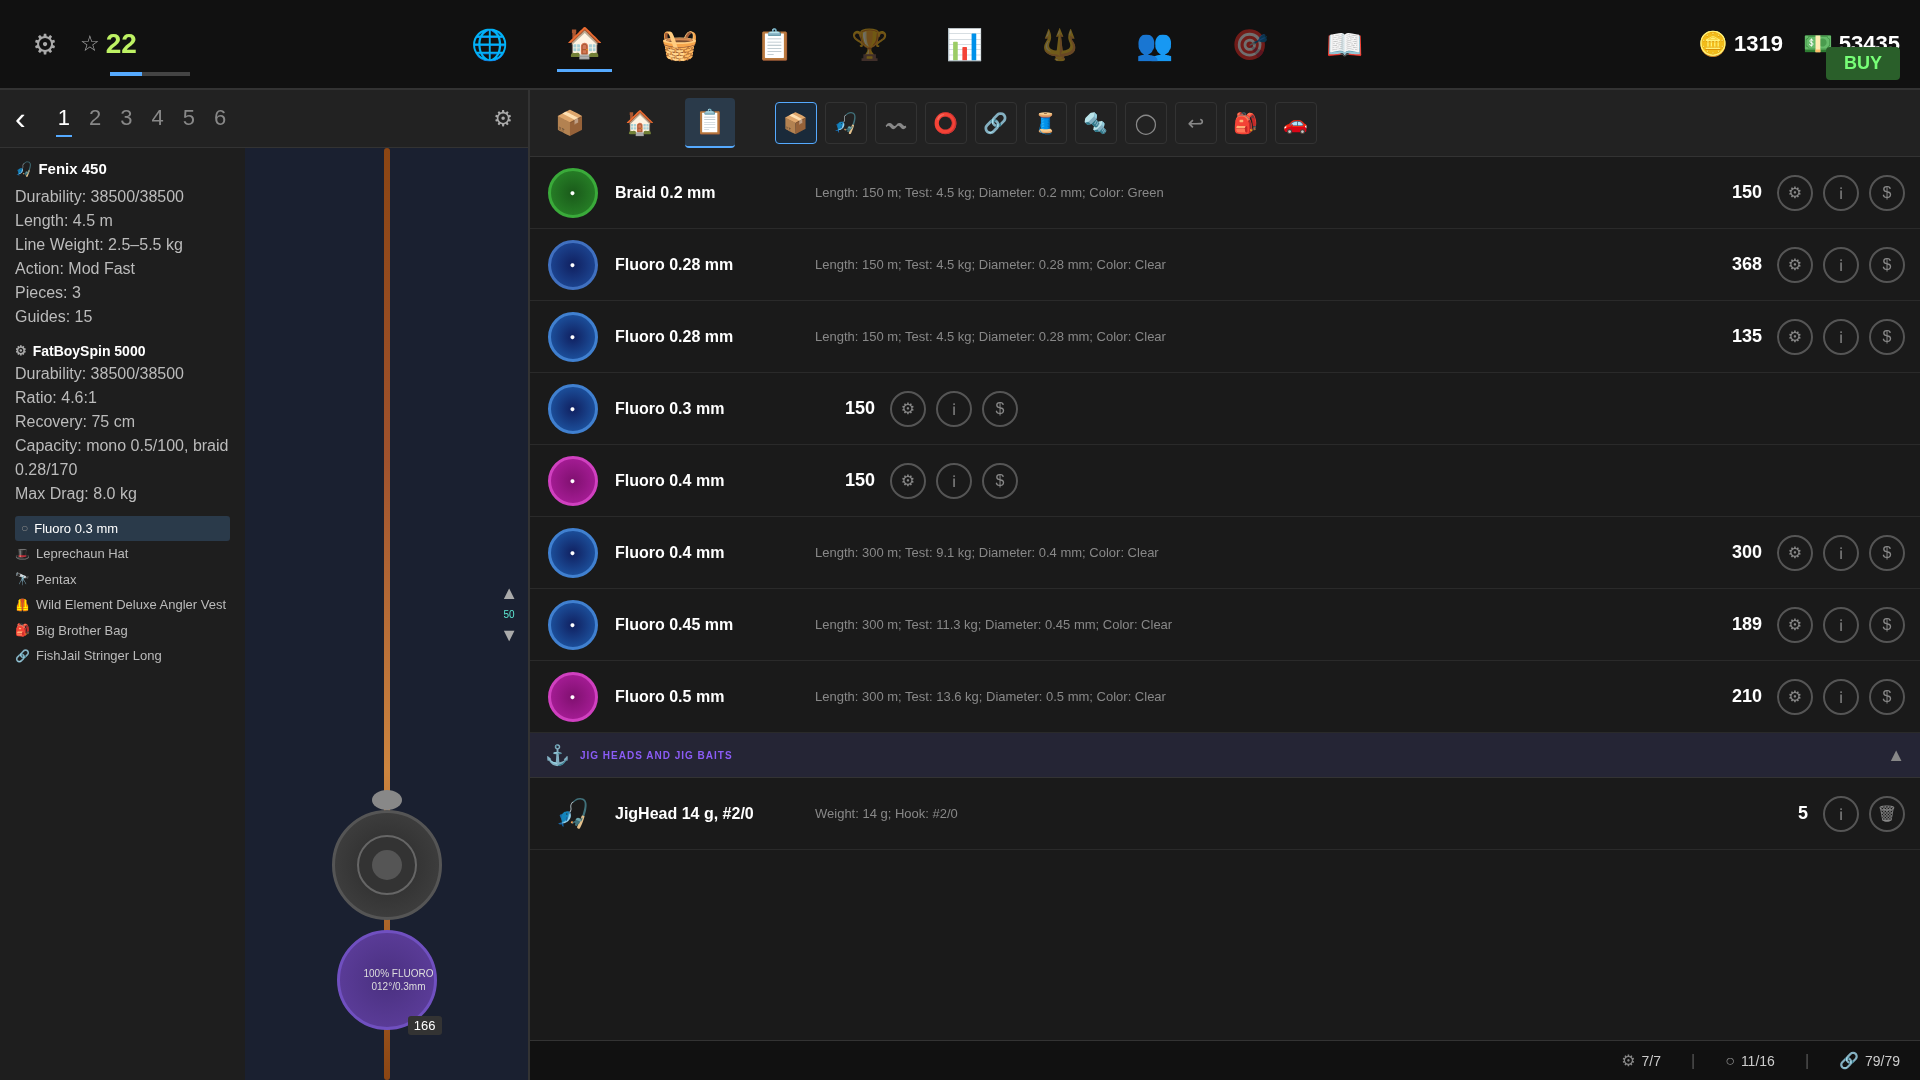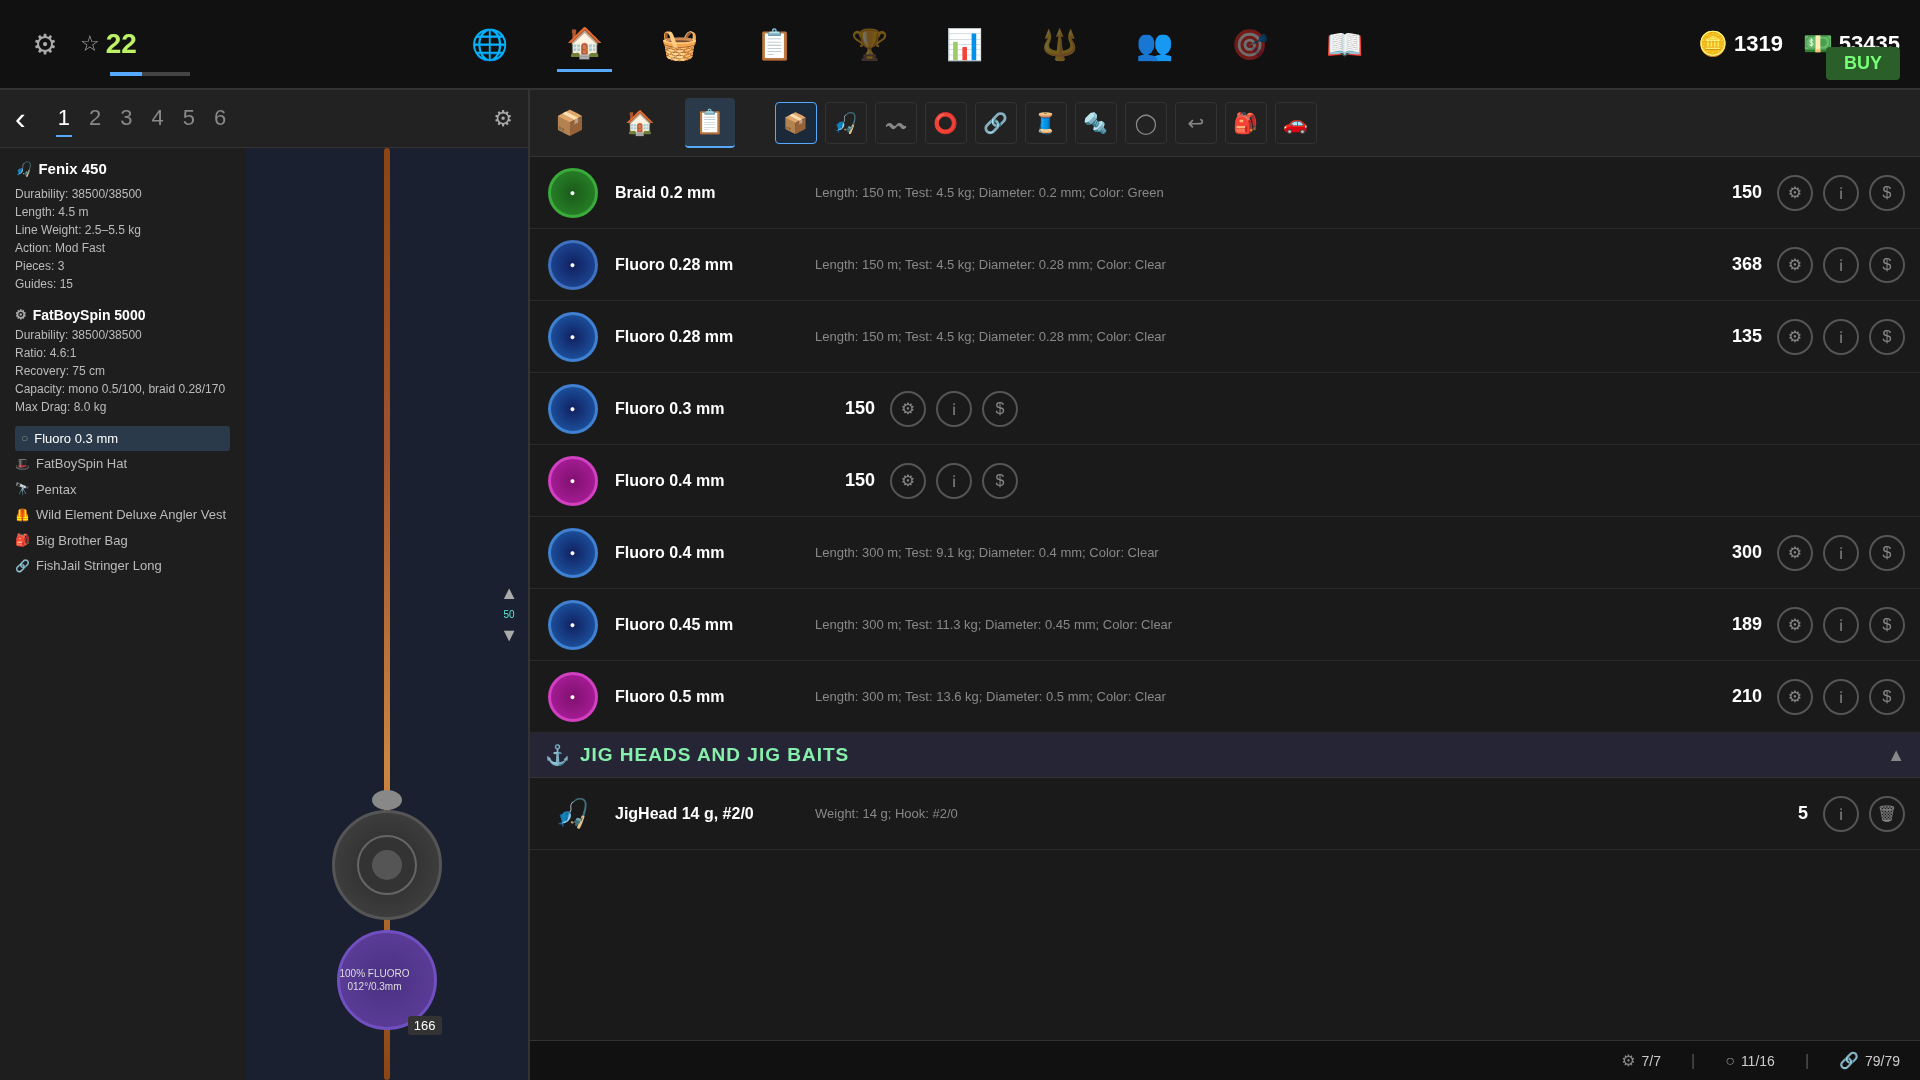--- a/index.html
+++ b/index.html
@@ -174,21 +174,21 @@
     .rod-name {
       color: #fff;
       font-size: 15px;
       font-weight: bold;
       margin-bottom: 4px;
       display: flex;
       align-items: center;
       gap: 6px;
     }
     .rod-name .rod-icon { color: #aaa; font-size: 14px; }
-    .rod-stat { color: #bbb; font-size: 12px; }
+    .rod-stat { color: #bbb; font-size: 16px; }
     .reel-section { margin-top: 12px; }
     .reel-name {
       color: #fff;
       font-size: 14px;
       font-weight: bold;
       display: flex;
       align-items: center;
       gap: 6px;
     }
     .reel-icon { color: #aaa; font-size: 13px; }
@@ -251,21 +251,21 @@
       text-align: center;
     }
     .spool-circle {
       width: 100px;
       height: 100px;
       border-radius: 50%;
       background: radial-gradient(circle, #4a3080, #6040a0);
       border: 3px solid #7050c0;
       display: flex;
       align-items: center;
-      justify-content: flex-start;
+      justify-content: flex-end;
       color: #fff;
       font-size: 11px;
       text-align: center;
       line-height: 1.3;
     }
     .spool-count {
       position: absolute;
       bottom: -5px;
       right: -5px;
       background: #333;
@@ -414,22 +414,22 @@
     
     .section-header {
       background: #252535;
       display: flex;
       align-items: center;
       padding: 10px 15px;
       border-bottom: 1px solid #333;
     }
     .section-icon { color: #888; font-size: 20px; margin-right: 10px; }
     .section-title {
-      color: #86efac;
-      font-size: 19px;
+      color: #8b5cf6;
+      font-size: 10px;
       font-weight: bold;
       letter-spacing: 1px;
       flex: 1;
     }
     .section-collapse { color: #888; font-size: 18px; cursor: pointer; }
 
     
     .jig-icon {
       width: 50px;
       height: 50px;
@@ -547,21 +547,21 @@
           <div class="rod-stat">Max Drag: 8.0 kg</div>
         </div>
 
         <div class="equip-list">
           <div class="equip-item selected">
             <span class="item-icon">○</span>
             <span>Fluoro 0.3 mm</span>
           </div>
           <div class="equip-item">
             <span class="item-icon">🎩</span>
-            <span>FatBoySpin Hat</span>
+            <span>Leprechaun Hat</span>
           </div>
           <div class="equip-item">
             <span class="item-icon">🔭</span>
             <span>Pentax</span>
           </div>
           <div class="equip-item">
             <span class="item-icon">🦺</span>
             <span>Wild Element Deluxe Angler Vest</span>
           </div>
           <div class="equip-item">

